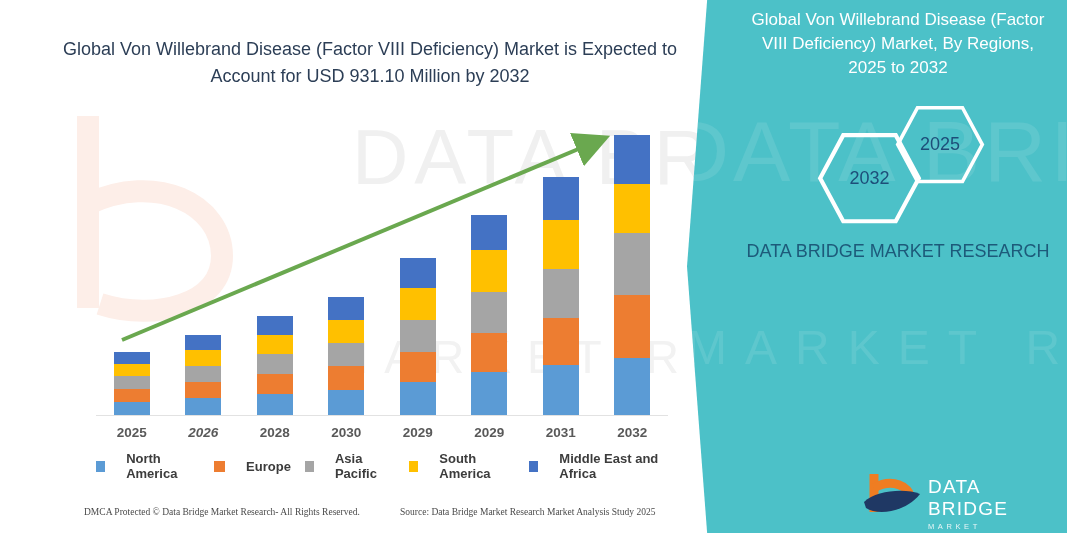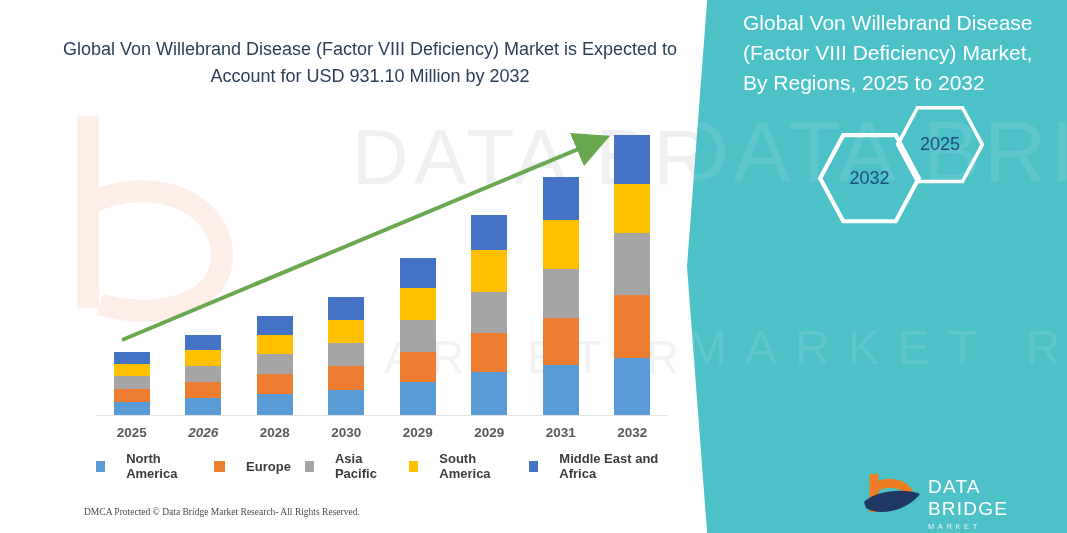--- a/index.html
+++ b/index.html
@@ -28,21 +28,21 @@
 
   
   .teal-panel{
     position:absolute;right:0;top:0;width:380px;height:533px;
     background:#4cc1c8;
     clip-path:polygon(5.3% 0%, 100% 0%, 100% 100%, 5.3% 100%, 0% 50%);
     -webkit-clip-path:polygon(5.3% 0%, 100% 0%, 100% 100%, 5.3% 100%, 0% 50%);
   }
   .teal-title{
     position:absolute;top:8px;left:56px;width:310px;
-    color:#ffffff;font-size:21px;line-height:1.42;
+    text-align:center;color:#ffffff;font-size:17px;line-height:1.42;
   }
   
   .teal-wm{
     position:absolute;color:rgba(255,255,255,.10);
     font-size:86px;letter-spacing:4px;white-space:nowrap;user-select:none;
   }
   .teal-wm1{top:102px;left:-20px;}
   .teal-wm2{top:320px;left:0px;font-size:48px;letter-spacing:18px;}
 
   .hexwrap{position:absolute;top:100px;left:0;width:380px;height:110px;}
@@ -220,20 +220,21 @@
           <span class="legend-label">South America</span>
         </div>
         <div class="legend-item">
           <span class="legend-swatch" style="background: rgb(68, 114, 196);"></span>
           <span class="legend-label">Middle East and Africa</span>
         </div>
       </div>
 
     <div class="footer">
       <span class="foot-left">DMCA Protected © Data Bridge Market Research- All Rights Reserved.</span>
+      <span class="foot-right">Source: Data Bridge Market Research  Market Analysis Study 2025</span>
     </div>
   </div>
 
   <div class="teal-panel">
     <div class="teal-wm teal-wm1">DATA BRIDGE</div>
     <div class="teal-wm teal-wm2">MARKET RESEARCH</div>
 
     <div class="teal-title">Global Von Willebrand Disease (Factor VIII Deficiency) Market, By Regions, 2025 to 2032</div>
 
     <div class="hexwrap">
@@ -244,20 +245,21 @@
         <span>2025</span>
       </div>
       <div class="hex hex-2032">
         <svg viewBox="0 0 100 88" preserveAspectRatio="none">
           <polygon points="25,3 75,3 97,44 75,85 25,85 3,44" fill="none" stroke="#ffffff" stroke-width="4"></polygon>
         </svg>
         <span>2032</span>
       </div>
     </div>
 
+    <div class="brand-sub">DATA BRIDGE MARKET RESEARCH</div>
   </div>
 
   <div class="logo">
     <div class="logo-mark">
       <svg width="62" height="46" viewBox="0 0 62 46">
         <path d="M12 2 L12 40" stroke="#ef7d22" stroke-width="9" fill="none"></path>
         <path d="M12 16 C 30 6, 48 14, 48 26" stroke="#ef7d22" stroke-width="9" fill="none"></path>
         <path d="M2 30 C 14 18, 44 16, 58 22 C 44 40, 16 44, 4 36 Z" fill="#1f3864"></path>
       </svg>
     </div>

